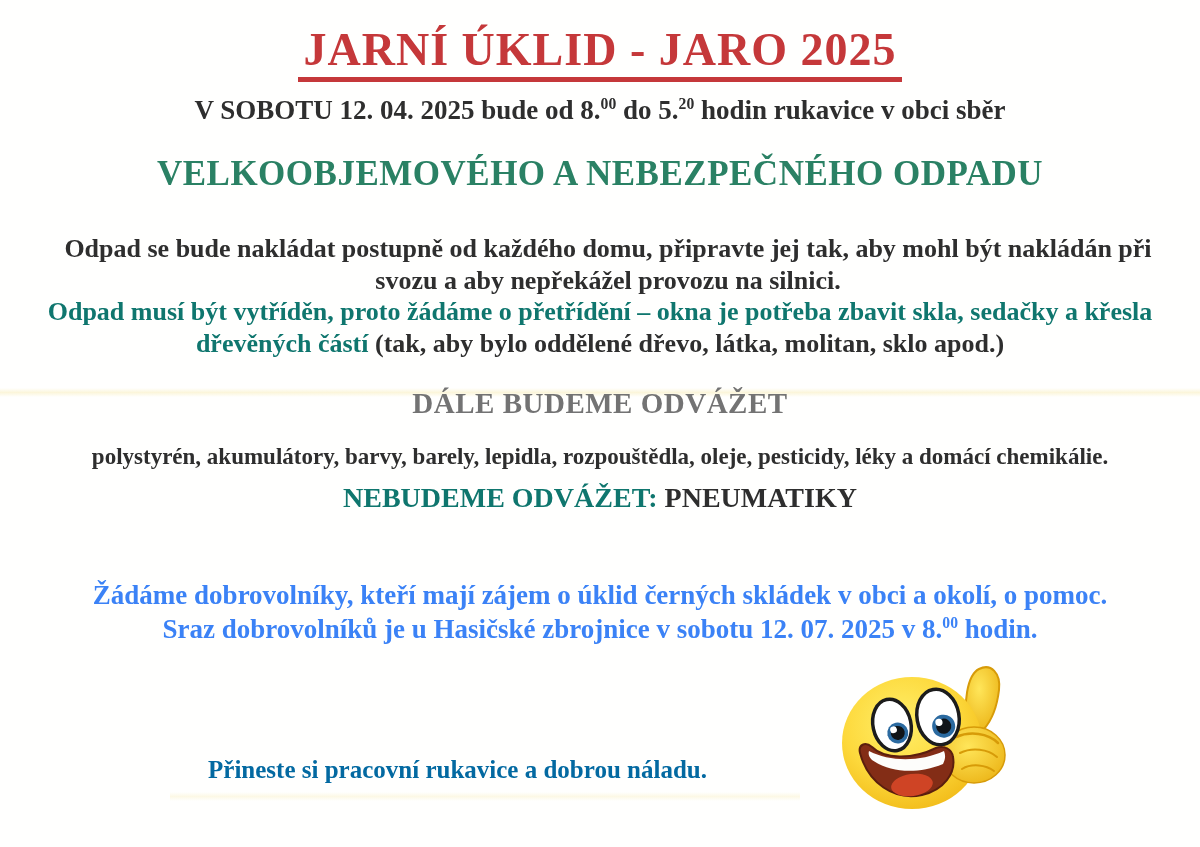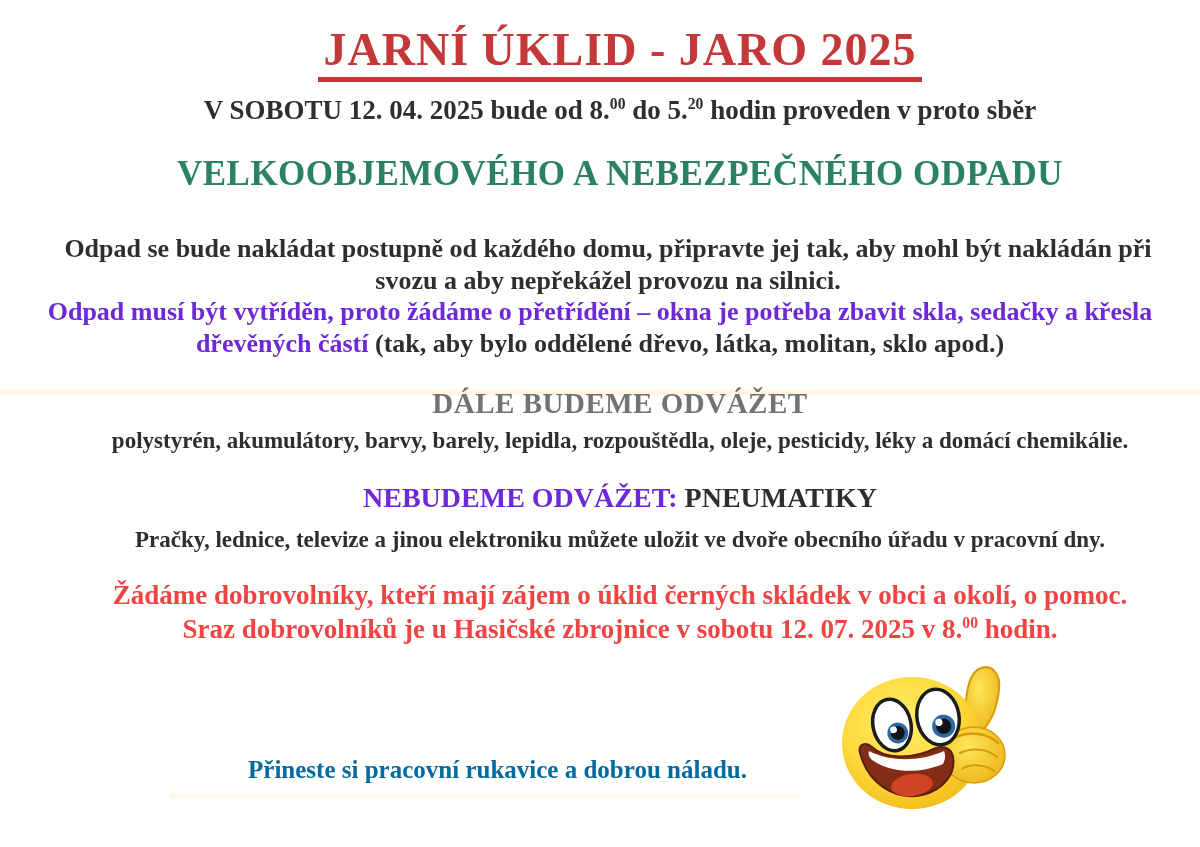--- a/index.html
+++ b/index.html
@@ -5,21 +5,21 @@
   html,body{margin:0;padding:0;background:#ffffff;}
   .page{
     position:relative;
     width:1200px;height:847px;
     background:#fffffe;
     overflow:hidden;
     font-family:"Liberation Serif","DejaVu Serif",serif;
     font-weight:bold;
     color:#2e2e2e;
   }
-  .abs{position:absolute;left:0;right:0;text-align:center;margin:0;padding-left:40px;}
+  .abs{position:absolute;left:0;right:0;text-align:center;margin:0;}
   
   .artifact{
     position:absolute;height:9px;border:0;padding:0;margin:0;
     background:linear-gradient(to bottom, rgba(252,246,214,0), rgba(248,238,190,0.55), rgba(252,246,214,0));
   }
   .artifact.a1{top:388px;left:0;width:1200px;}
   .artifact.a2{top:792px;left:170px;width:630px;opacity:.7;}
 
   .title-wrap{top:26px;}
   .title{
@@ -27,54 +27,53 @@
     font-size:46px;line-height:1.05;letter-spacing:1px;
     color:#c5383a;
     border-bottom:5px solid #c5383a;
     padding:0 6px 3px 6px;
   }
   .schedule{top:95px;font-size:27px;color:#2e2e2e;}
   sup.s{font-size:0.58em;vertical-align:super;line-height:0;}
   .green-heading{top:154px;font-size:35px;letter-spacing:0.5px;color:#2a8164;}
   .para-loading{top:233px;font-size:26px;line-height:1.22;padding:0 48px;margin-left:16px;}
   .para-sorting{top:296px;font-size:26px;line-height:1.22;padding:0 44px;}
-  .red{color:#6d28d9;}
+  .red{color:#0f766e;}
   .heading-also{top:387px;font-size:29px;color:#737373;letter-spacing:0.5px;}
-  .para-items{top:428px;font-size:23px;white-space:nowrap;}
+  .para-items{top:444px;font-size:23px;white-space:nowrap;}
   .heading-not{top:482px;font-size:28px;}
   .para-electronics{top:527px;font-size:23px;white-space:nowrap;}
-  .para-volunteers{top:579px;font-size:27px;line-height:1.25;color:#ef4444;white-space:nowrap;}
+  .para-volunteers{top:579px;font-size:27px;line-height:1.25;color:#3b82f6;white-space:nowrap;}
   .closing{top:756px;left:0;width:915px;right:auto;font-size:25px;color:#0369a1;}
   .smiley{position:absolute;left:840px;top:659px;width:176px;height:158px;}
 </style>
 </head>
 <body>
 
 <div class="page">
 
   <hr class="artifact a1">
   <hr class="artifact a2">
 
   <h1 class="abs title-wrap"><span class="title">JARNÍ ÚKLID - JARO 2025</span></h1>
 
-  <p class="abs schedule"><span>V SOBOTU 12. 04. 2025 bude od 8.</span><sup class="s">00</sup><span> do 5.</span><sup class="s">20</sup><span> hodin proveden v proto sběr</span></p>
+  <p class="abs schedule"><span>V SOBOTU 12. 04. 2025 bude od 8.</span><sup class="s">00</sup><span> do 5.</span><sup class="s">20</sup><span> hodin rukavice v obci sběr</span></p>
 
   <h2 class="abs green-heading">VELKOOBJEMOVÉHO A NEBEZPEČNÉHO ODPADU</h2>
 
   <p class="abs para-loading">Odpad se bude nakládat postupně od každého domu, připravte jej tak, aby mohl být nakládán při svozu a aby nepřekážel provozu na silnici.</p>
 
   <p class="abs para-sorting"><span class="red">Odpad musí být vytříděn, proto žádáme o přetřídění – okna je potřeba zbavit skla, sedačky a křesla dřevěných částí </span><span>(tak, aby bylo oddělené dřevo, látka, molitan, sklo apod.)</span></p>
 
   <h3 class="abs heading-also">DÁLE BUDEME ODVÁŽET</h3>
 
   <p class="abs para-items">polystyrén, akumulátory, barvy, barely, lepidla, rozpouštědla, oleje, pesticidy, léky a domácí chemikálie.</p>
 
   <h3 class="abs heading-not"><span class="red">NEBUDEME ODVÁŽET:</span><span> PNEUMATIKY</span></h3>
 
-  <p class="abs para-electronics">Pračky, lednice, televize a jinou elektroniku můžete uložit ve dvoře obecního úřadu v pracovní dny.</p>
 
   <p class="abs para-volunteers"><span>Žádáme dobrovolníky, kteří mají zájem o úklid černých skládek v obci a okolí, o pomoc.</span><br><span><span>Sraz dobrovolníků je u Hasičské zbrojnice v sobotu 12. 07. 2025 v 8.</span><sup class="s">00</sup><span> hodin.</span></span></p>
 
   <div class="smiley">
     <svg viewBox="0 0 176 158" width="176" height="158">
       <defs>
         <radialGradient id="faceG" cx="0.42" cy="0.35" r="0.75">
           <stop offset="0" stop-color="#ffef6a"></stop>
           <stop offset="0.55" stop-color="#fdd93c"></stop>
           <stop offset="1" stop-color="#efb512"></stop>

